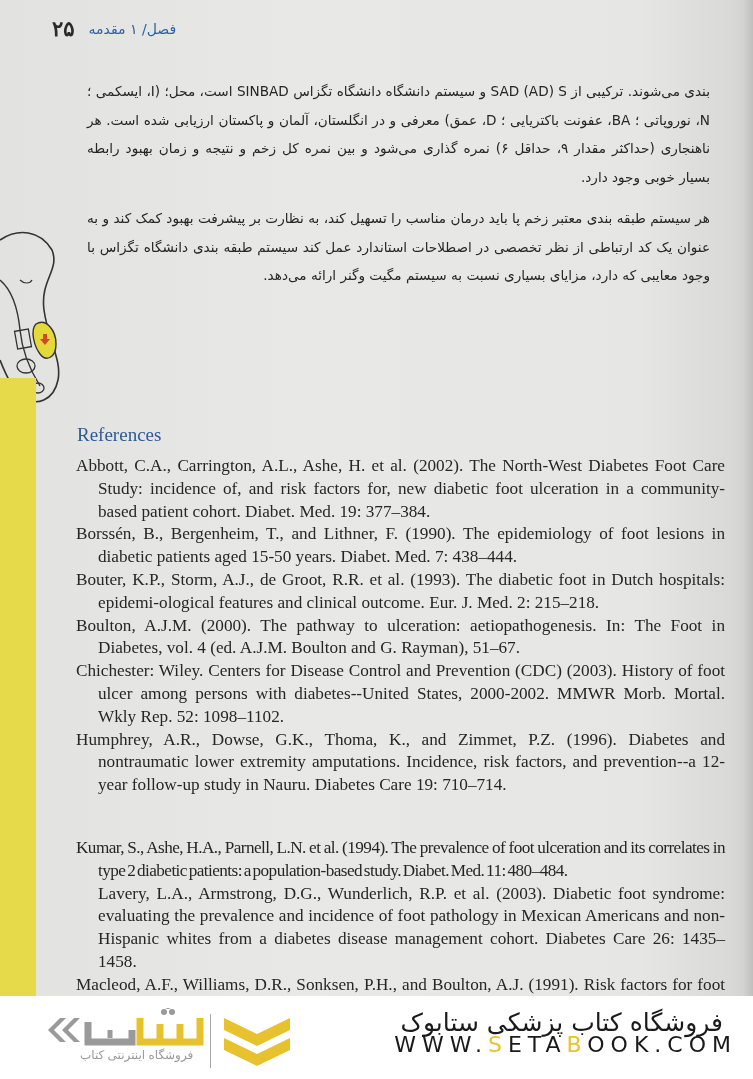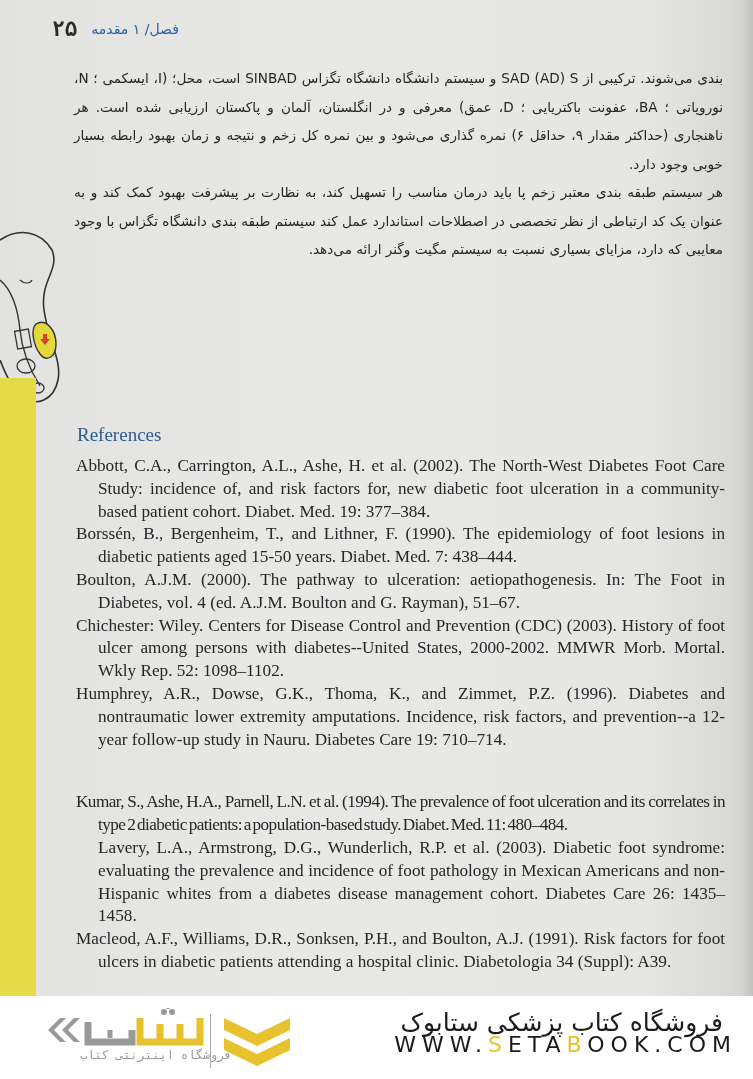--- a/index.html
+++ b/index.html
@@ -18,35 +18,35 @@
     .page-edge {
       position: absolute; right: 0; top: 0; width: 10px; height: 996px;
       background: linear-gradient(90deg, rgba(0,0,0,0) 0%, rgba(0,0,0,0.08) 100%);
     }
     .running-head {
       position: absolute; top: 14px; left: 52px; height: 30px;
       display: flex; align-items: center; gap: 14px;
       direction: ltr;
     }
     .page-number {
-      font-family: Liberation Mono, monospace;
+      font-family: Liberation Sans, sans-serif;
       font-weight: bold; font-size: 21px; color: #2b2b2b;
     }
     .chapter-label {
       font-family: "DejaVu Sans", sans-serif;
       font-size: 14px; color: #2a62a8; direction: rtl;
     }
     .persian-block {
       position: absolute; left: 74px; right: 30px; top: 64px;
       direction: rtl; text-align: justify;
       font-family: "DejaVu Sans", sans-serif;
       font-size: 13.6px; line-height: 28.5px; color: #262626;
       text-align-last: right;
     }
-    .persian-block p { margin: 0; }
+    .persian-block p { margin: 13px; }
     .foot-illustration {
       position: absolute; left: 0; top: 220px; width: 64px; height: 190px;
     }
     .yellow-band {
       position: absolute; left: 0; top: 378px; width: 36px; height: 618px;
       background: #e6d94a;
     }
     .references-title {
       position: absolute; left: 77px; top: 424px;
       font-family: "Liberation Serif", serif;
@@ -65,21 +65,21 @@
       background: #ffffff;
     }
     .logo-wrap {
       position: absolute; left: 30px; top: 8px; width: 270px; height: 68px;
     }
     .logo-word {
       position: absolute; left: 10px; top: 4px;
     }
     .logo-tagline {
       position: absolute; left: 50px; top: 44px;
-      font-family: Liberation Mono, monospace; font-size: 12px; color: #9a9a9a;
+      font-family: Liberation Sans, sans-serif; font-size: 12px; color: #9a9a9a;
       direction: rtl;
     }
     .logo-divider {
       position: absolute; left: 180px; top: 10px; width: 1px; height: 54px; background: #a9a9a9;
     }
     .logo-mark { position: absolute; left: 192px; top: 12px; }
     .store-name {
       position: absolute; right: 30px; top: 12px;
       font-family: "DejaVu Sans", sans-serif; font-size: 25px; color: #1a1a1a;
       direction: rtl;
@@ -116,20 +116,21 @@
     <path d="M20 60 C24 64, 30 64, 32 60" fill="none" stroke="#333" stroke-width="1.2"></path>
   </svg>
 
   <div class="yellow-band"></div>
 
   <div class="references-title">References</div>
 
   <div class="ref-list">
     <div class="ref-item">Abbott, C.A., Carrington, A.L., Ashe, H. et al. (2002). The North-West Diabetes Foot Care Study: incidence of, and risk factors for, new diabetic foot ulceration in a community-based patient cohort. Diabet. Med. 19: 377–384.</div>
     <div class="ref-item">Borssén, B., Bergenheim, T., and Lithner, F. (1990). The epidemiology of foot lesions in diabetic patients aged 15-50 years. Diabet. Med. 7: 438–444.</div>
+    <div class="ref-item">Bouter, K.P., Storm, A.J., de Groot, R.R. et al. (1993). The diabetic foot in Dutch hospitals: epidemi-ological features and clinical outcome. Eur. J. Med. 2: 215–218.</div>
     <div class="ref-item">Boulton, A.J.M. (2000). The pathway to ulceration: aetiopathogenesis. In: The Foot in Diabetes, vol. 4 (ed. A.J.M. Boulton and G. Rayman), 51–67.</div>
     <div class="ref-item">Chichester: Wiley. Centers for Disease Control and Prevention (CDC) (2003). History of foot ulcer among persons with diabetes--United States, 2000-2002. MMWR Morb. Mortal. Wkly Rep. 52: 1098–1102.</div>
     <div class="ref-item">Humphrey, A.R., Dowse, G.K., Thoma, K., and Zimmet, P.Z. (1996). Diabetes and nontraumatic lower extremity amputations. Incidence, risk factors, and prevention--a 12-year follow-up study in Nauru. Diabetes Care 19: 710–714.</div>
     <div class="ref-item tight">Kumar, S., Ashe, H.A., Parnell, L.N. et al. (1994). The prevalence of foot ulceration and its correlates in type 2 diabetic patients: a population-based study. Diabet. Med. 11: 480–484.</div>
     <div class="ref-item cont">Lavery, L.A., Armstrong, D.G., Wunderlich, R.P. et al. (2003). Diabetic foot syndrome: evaluating the prevalence and incidence of foot pathology in Mexican Americans and non-Hispanic whites from a diabetes disease management cohort. Diabetes Care 26: 1435–1458.</div>
     <div class="ref-item">Macleod, A.F., Williams, D.R., Sonksen, P.H., and Boulton, A.J. (1991). Risk factors for foot ulcers in diabetic patients attending a hospital clinic. Diabetologia 34 (Suppl): A39.</div>
   </div>
 
   <div class="page-edge"></div>
 </div>

